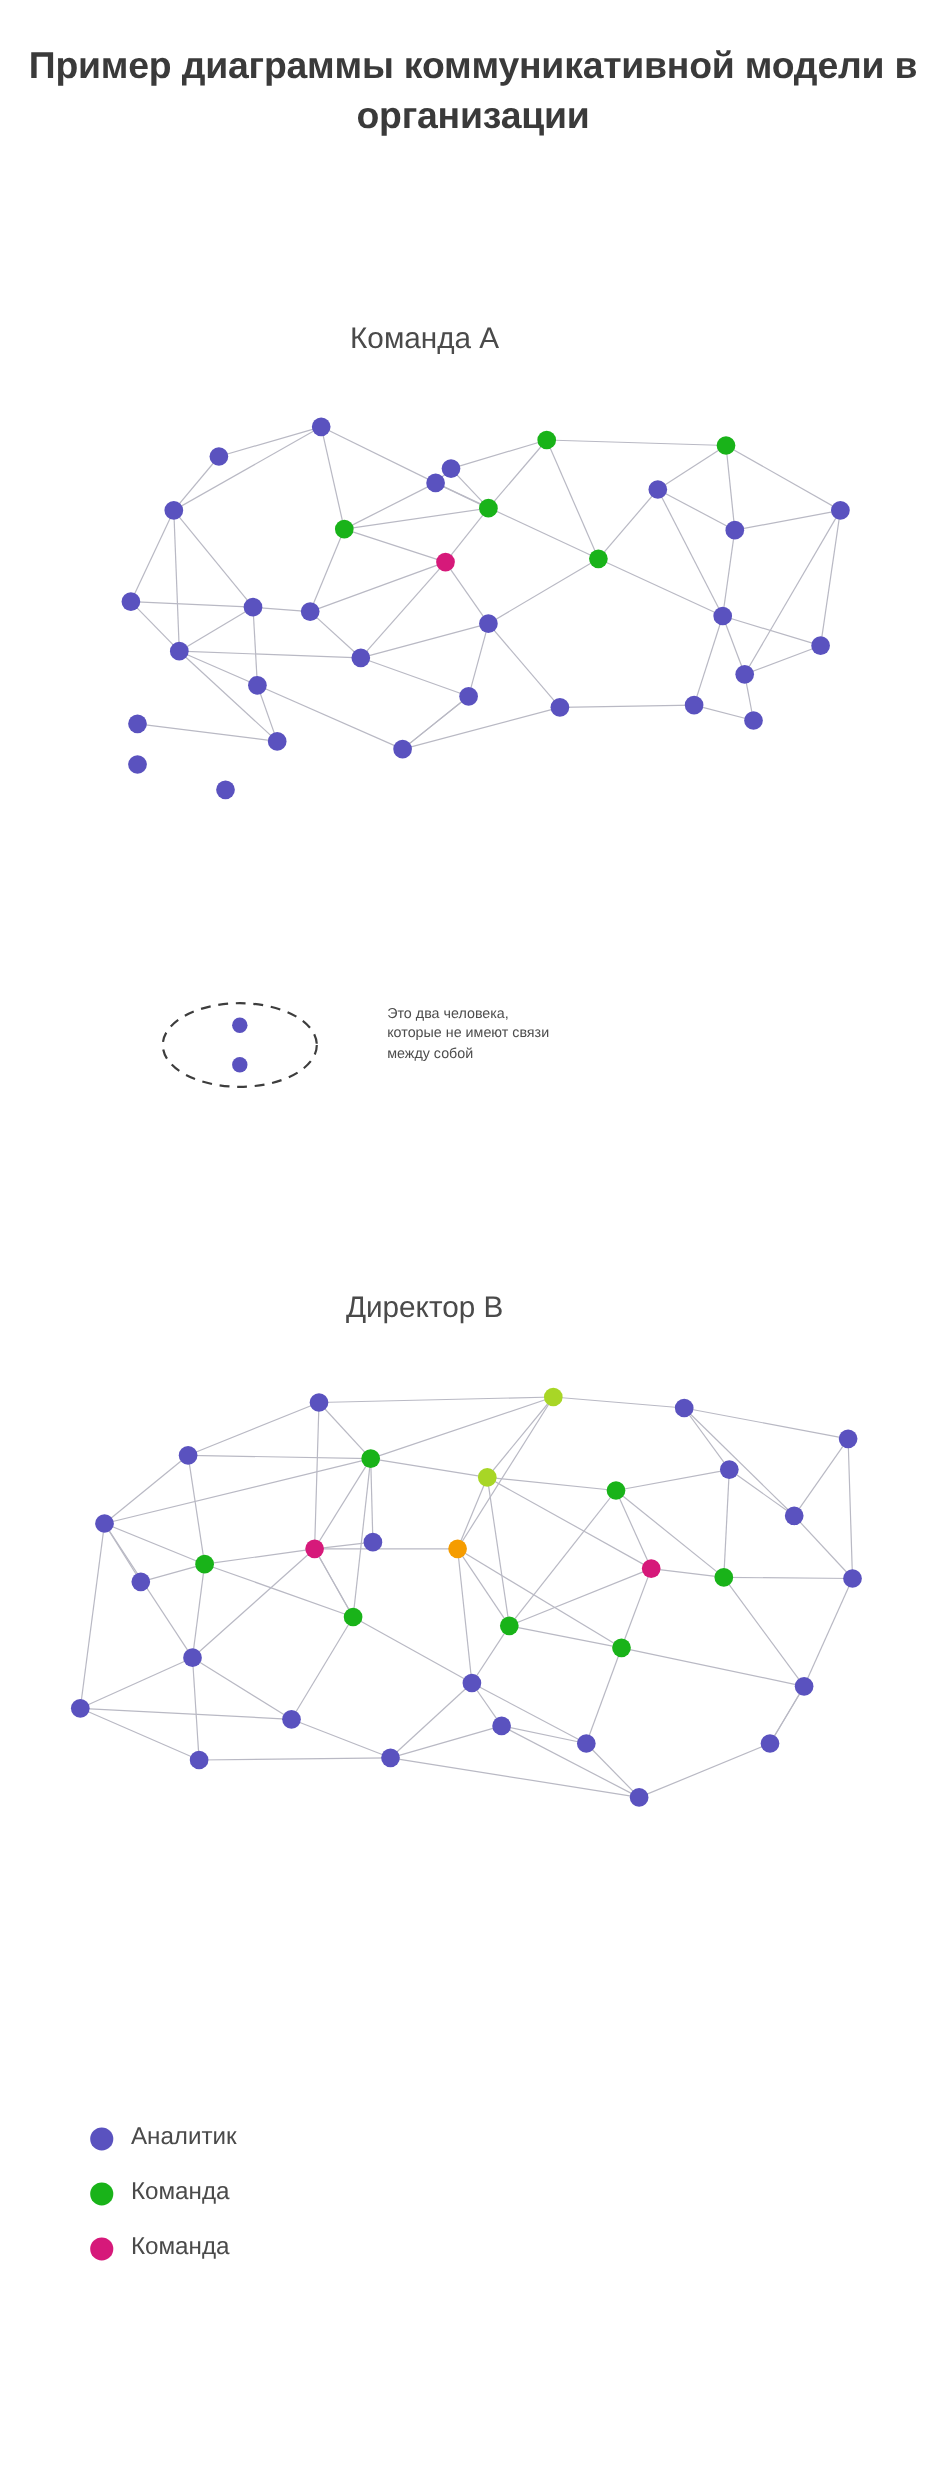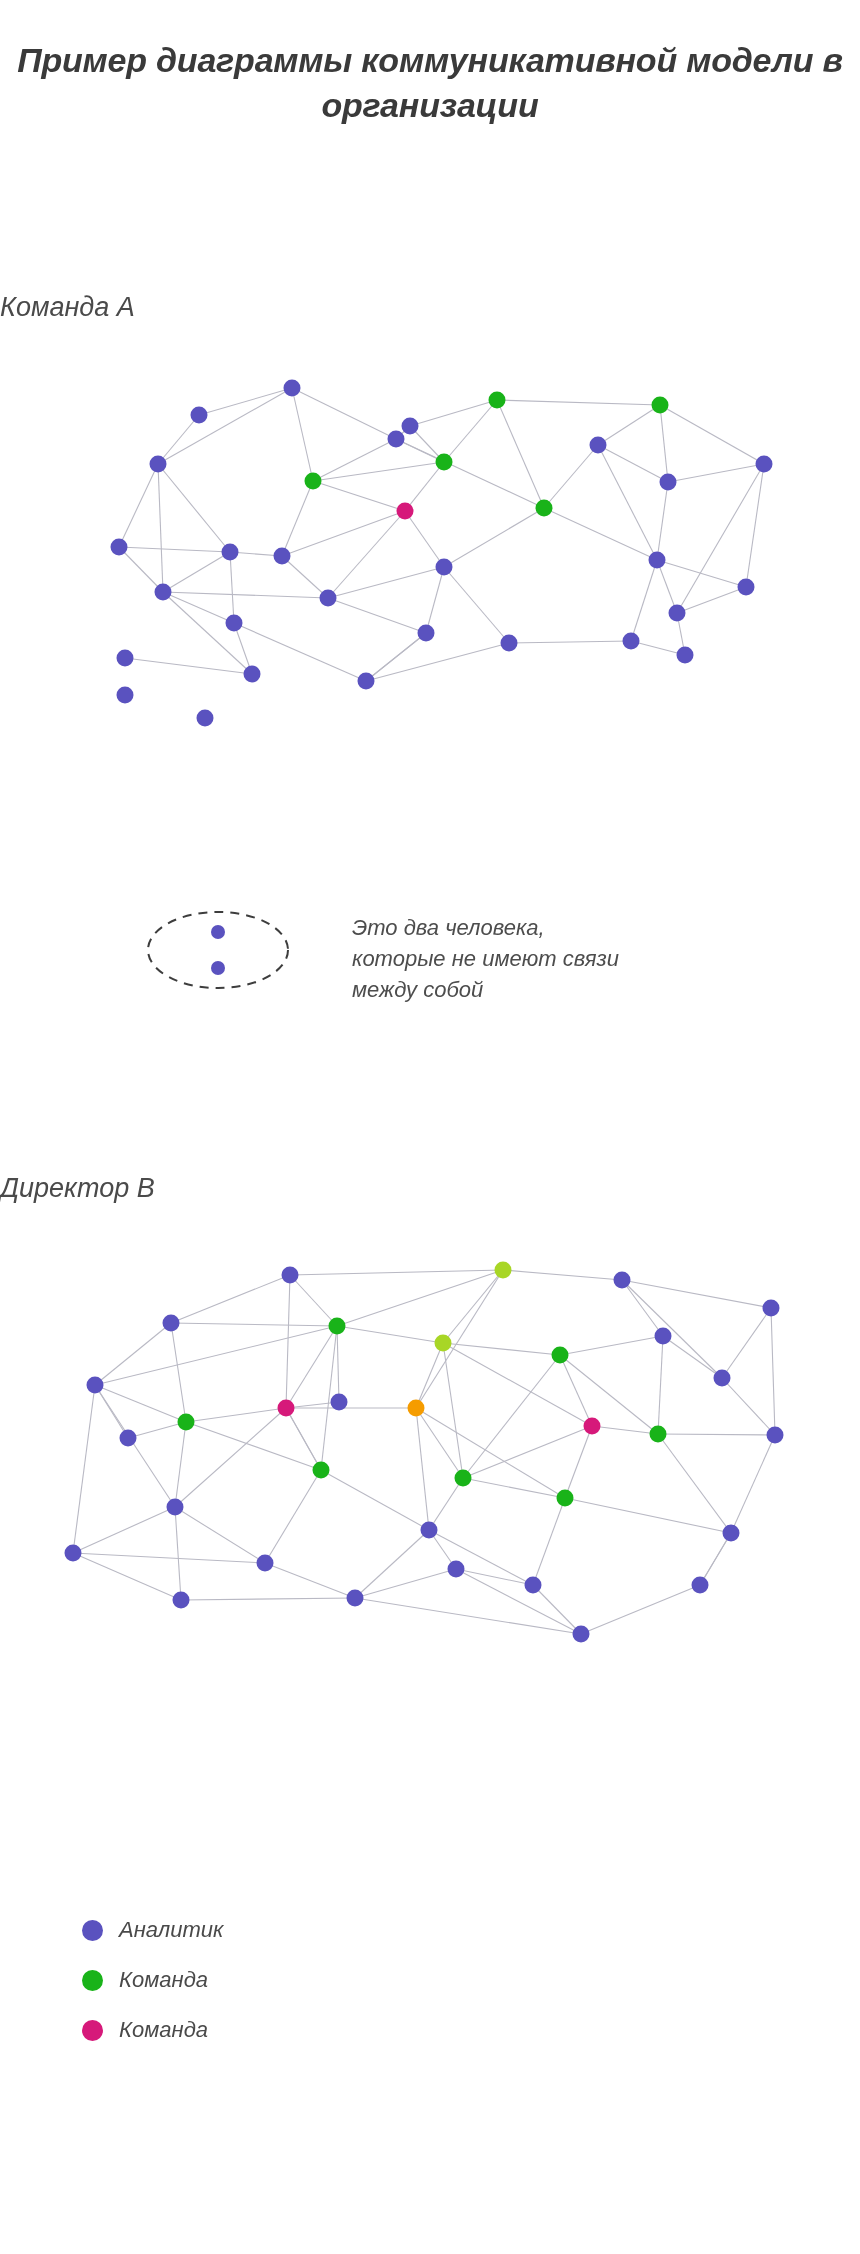--- a/index.html
+++ b/index.html
@@ -12,58 +12,58 @@
     height: 2254px;
     font-family: "Liberation Sans", sans-serif;
     color: #3d3d3d;
     position: relative;
     overflow: hidden;
   }
   .page {
     width: 860px;
     height: 2254px;
     position: relative;
-    font-style: italic;
   }
   .title {
     position: absolute;
     top: 38px;
     left: 0;
     width: 860px;
     text-align: center;
     font-size: 34px;
     line-height: 1.32;
     font-weight: bold;
     color: #3a3a3a;
     letter-spacing: -0.2px;
   }
   .section-label {
     position: absolute;
     width: 772px;
+    text-align: center;
     font-size: 27px;
     color: #4a4a4a;
     font-weight: normal;
   }
   #teamA-label { top: 292px; }
   #teamB-label { top: 1173px; }
 
   .graph-svg {
     position: absolute;
     left: 0;
     top: 0;
   }
   #teamA-graph { top: 340px; height: 530px; width: 860px; }
   #teamB-graph { top: 1230px; height: 600px; width: 860px; }
 
   .annotation {
     position: absolute;
     left: 352px;
     top: 912px;
     width: 420px;
-    font-size: 22px;
+    font-size: 13px;
     line-height: 1.42;
     color: #4d4d4d;
     white-space: pre-line;
   }
   #annotation-shape {
     position: absolute;
     left: 118px;
     top: 900px;
   }
 
@@ -74,21 +74,21 @@
     width: 860px;
   }
   .legend-col {
     position: absolute;
     top: 0;
   }
   .legend-col.left { left: 82px; }
   .legend-col.right { left: 420px; }
   .legend-item {
     display: flex;
-    align-items: center;
+    align-items: flex-end;
     height: 50px;
   }
   .legend-dot {
     width: 21px;
     height: 21px;
     border-radius: 50%;
     flex: 0 0 auto;
   }
   .legend-text {
     margin-left: 16px;

